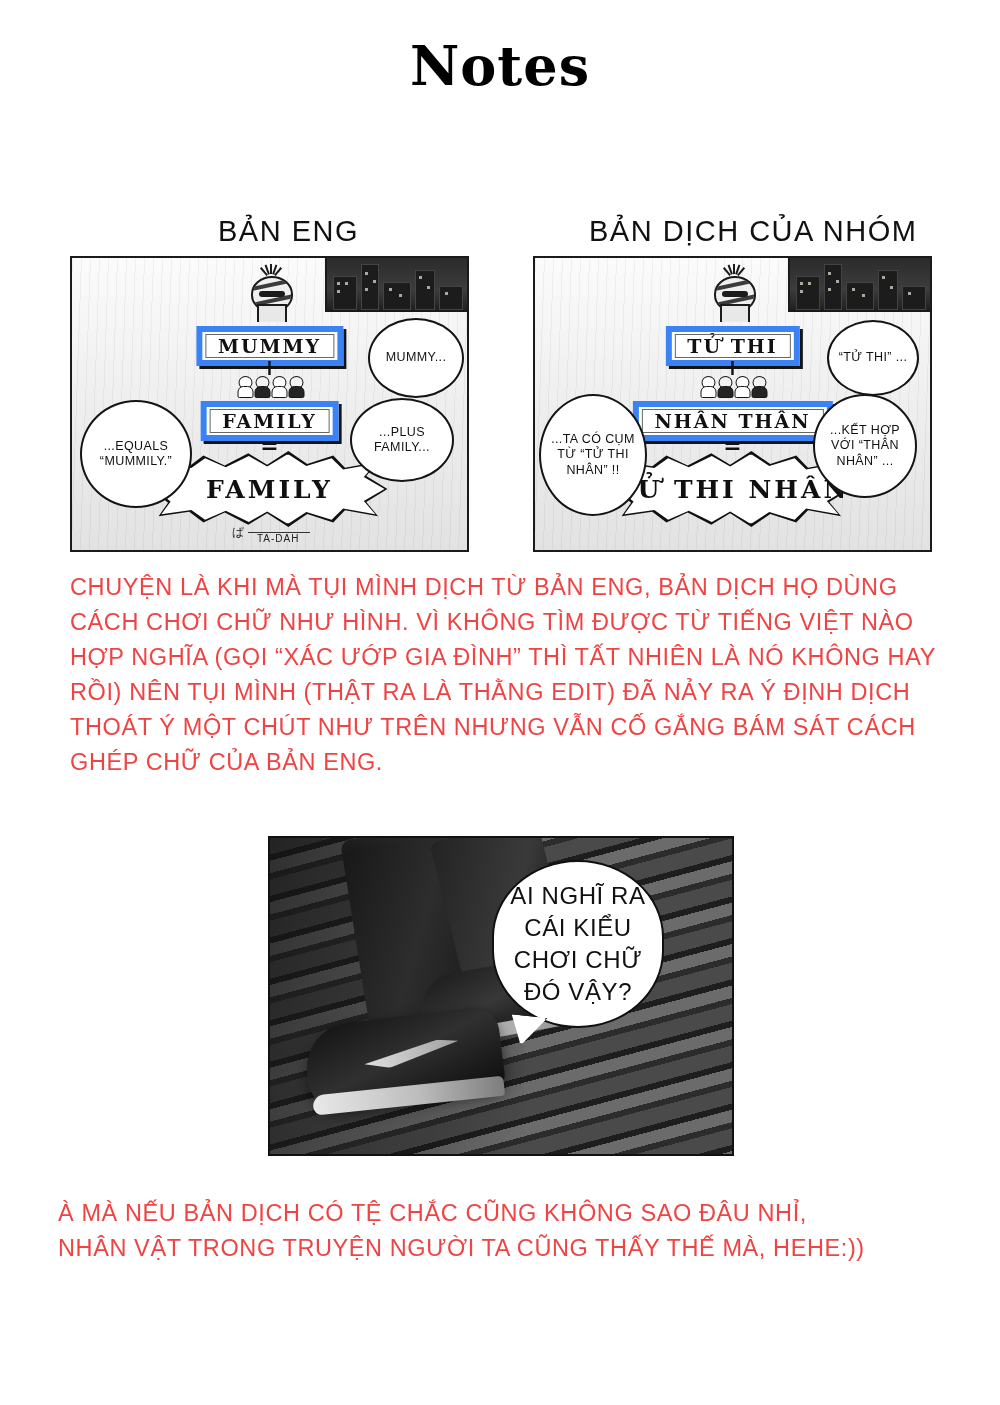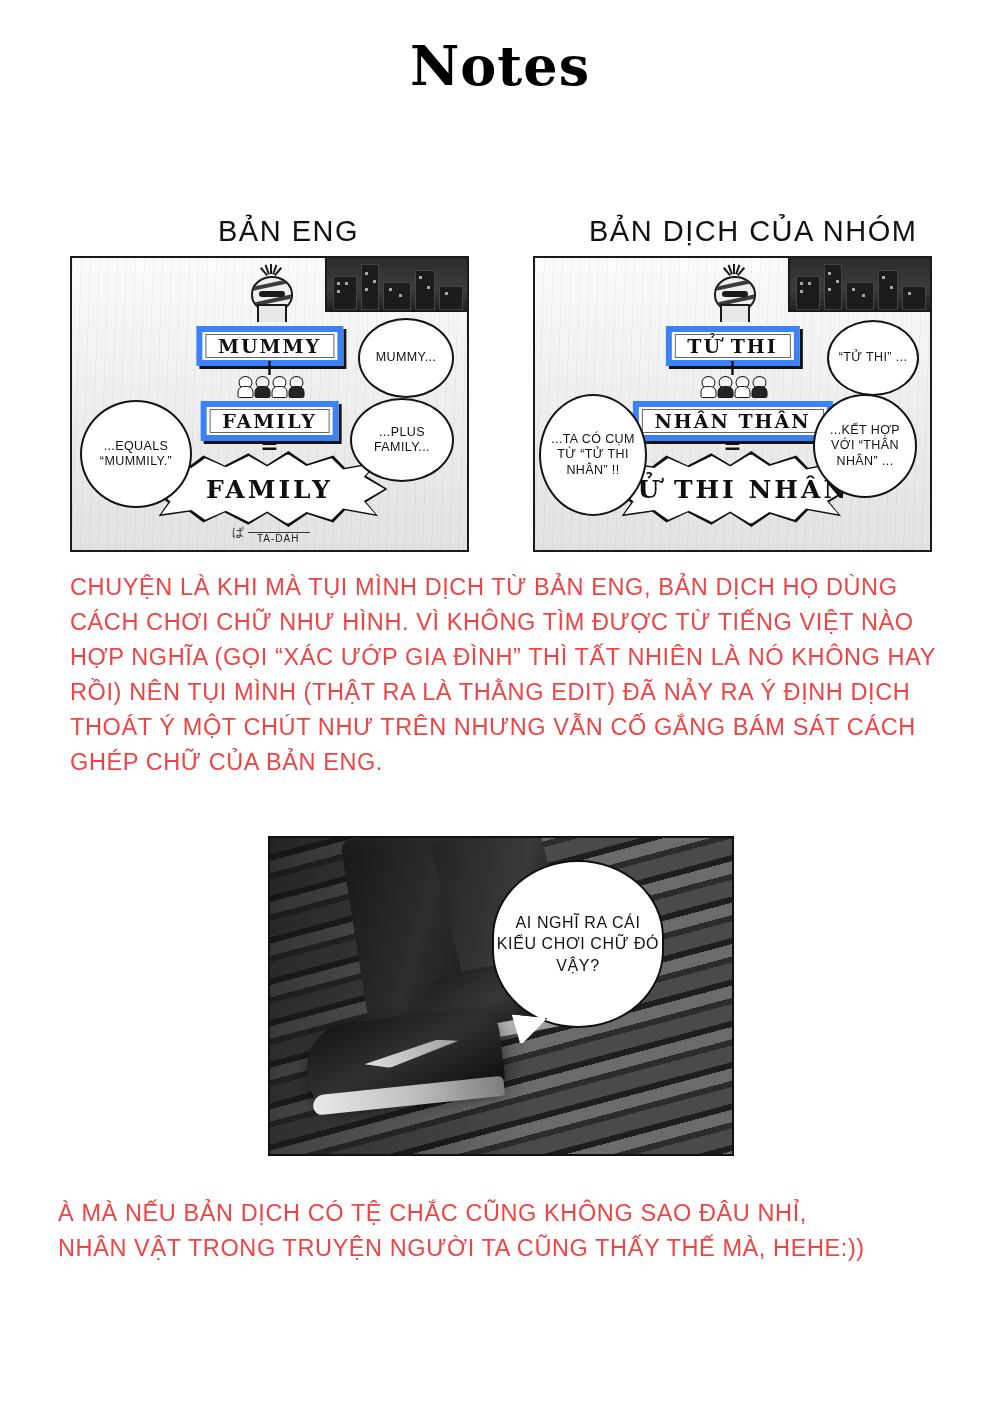--- a/index.html
+++ b/index.html
@@ -389,21 +389,21 @@
     align-items: center;
     justify-content: center;
     text-align: center;
     color: #111;
     font-family: "Liberation Sans", sans-serif;
     box-sizing: border-box;
   }
   #balloon-photo-1 {
     left: 222px; top: 22px;
     width: 172px; height: 168px;
-    font-size: 16px;
+    font-size: 24px;
     line-height: 1.33;
     letter-spacing: .6px;
   }
   #balloon-photo-1::after {
     content: "";
     position: absolute;
     left: 16px; bottom: -20px;
     width: 34px; height: 28px;
     background: #fff;
     border-right: 2.5px solid #101010;
@@ -503,21 +503,21 @@
     <div class="star-edge"></div>
     <div class="star"></div>
     <div class="burst-text">FAMILY</div>
   </div>
 
   <div class="tadah" style="left:160px;top:266px;"><span class="jp">ぱ</span></div>
   <div class="tadah" style="left:185px;top:275px;">TA-DAH</div>
   <div class="tadah-rule" style="left:176px;top:274px;width:62px;"></div>
 
   <div class="balloon" id="eng-balloon-left" style="left:8px;top:142px;width:112px;height:108px;">...EQUALS “MUMMILY.”</div>
-  <div class="balloon" id="eng-balloon-rt" style="left:286px;top:60px;width:96px;height:80px;">MUMMY...</div>
+  <div class="balloon" id="eng-balloon-rt" style="left:296px;top:60px;width:96px;height:80px;">MUMMY...</div>
   <div class="balloon" id="eng-balloon-rb" style="left:278px;top:140px;width:104px;height:84px;">...PLUS FAMILY...</div>
 </div>
 
 <div class="panel" id="panel-vn">
   <div class="panel-bg"></div>
   <div class="panel-lines"></div>
 
   <div class="cityscape">
     <div class="bldg" style="left:6px;width:24px;height:34px"></div>
     <div class="bldg" style="left:34px;width:18px;height:46px"></div>

